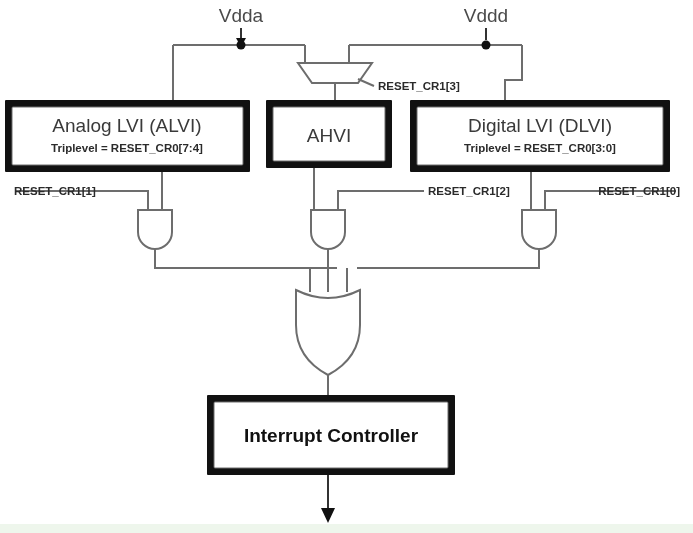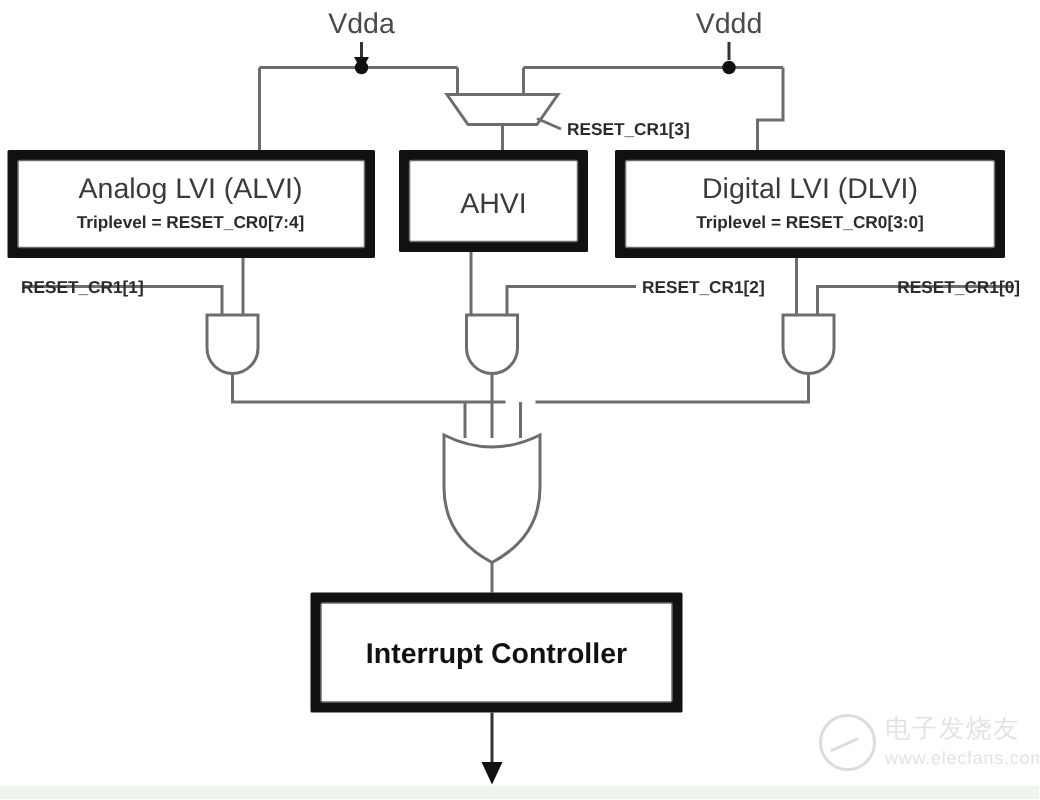--- a/index.html
+++ b/index.html
@@ -256,21 +256,16 @@
 
     <text class="blk-title-strong" x="331" y="442">Interrupt Controller</text>
 
     <text class="sig-label" x="378" y="90">RESET_CR1[3]</text>
     <text class="sig-label" x="14" y="195">RESET_CR1[1]</text>
     <text class="sig-label" x="428" y="195">RESET_CR1[2]</text>
     <text class="sig-label-end" x="680" y="195">RESET_CR1[0]</text>
 
   </svg>
 
-  <div id="watermark">
-    <div class="wm-mark"></div>
-    <div class="wm-cn">电子发烧友</div>
-    <div class="wm-url">www.elecfans.com</div>
-  </div>
 
   <div id="bottom-tint"></div>
 
 </div>
 
 </body></html>

